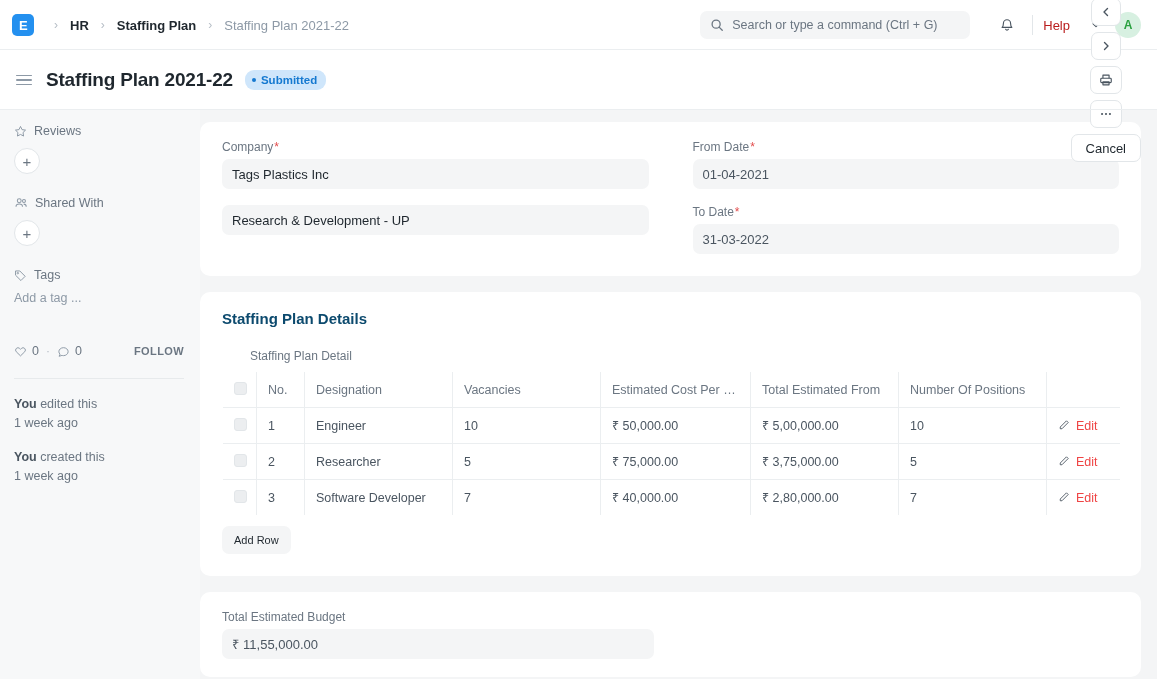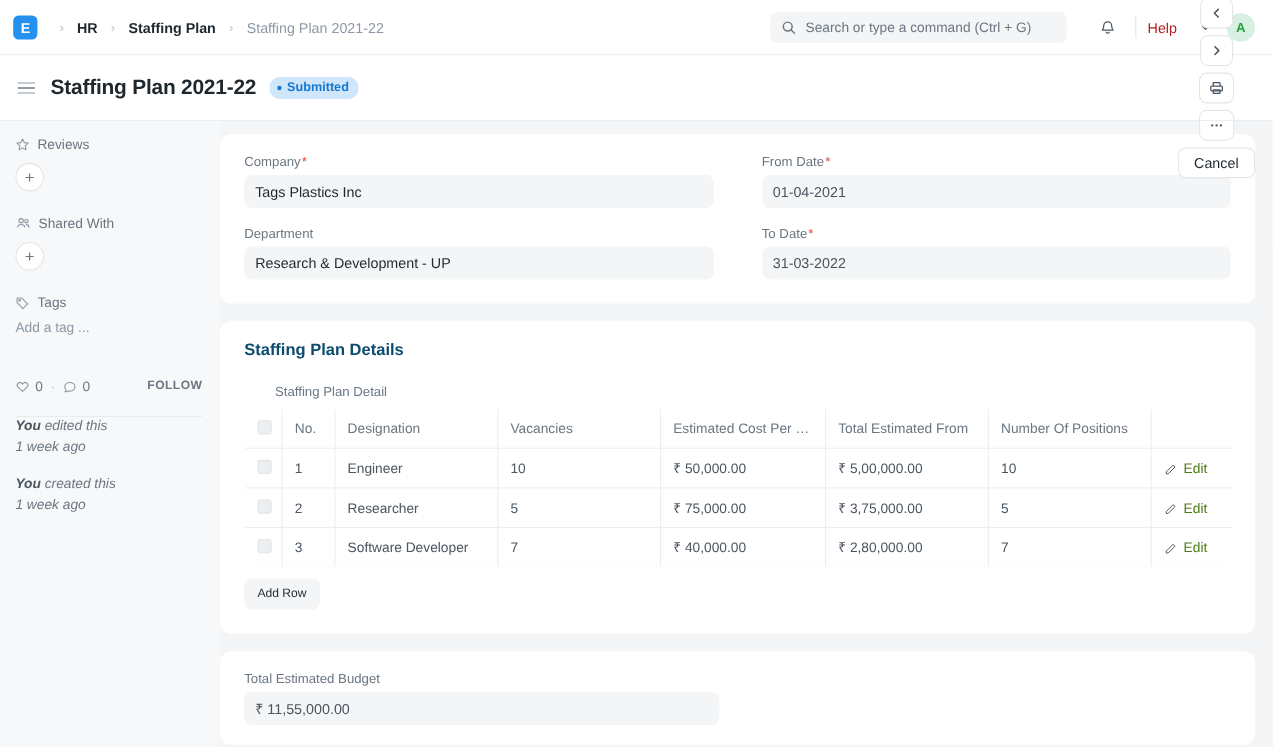--- a/index.html
+++ b/index.html
@@ -161,21 +161,21 @@
   .stat { display: flex; align-items: center; gap: 5px; font-size: 12.5px; color: #6b7682; }
   .stat-dot { color: #b6bec6; margin: 0 7px; font-size: 12px; }
   .follow {
     margin-left: auto; font-size: 11px; font-weight: 600;
     letter-spacing: .4px; color: #6b7682; cursor: pointer;
   }
   .side-divider {
     position: absolute; left: 14px; right: 16px; top: 268px;
     height: 1px; background: #e7eaec;
   }
-  .activity { position: absolute; left: 14px; right: 16px; top: 268px; font-style: italic; }
+  .activity { position: absolute; left: 14px; right: 16px; top: 285px; }
   .act { margin-bottom: 14px; font-size: 12.5px; color: #6b7682; line-height: 1.55; }
   .act b { color: #4a5560; font-weight: 600; }
 
   
   .main {
     flex: 1;
     padding: 12px 16px 0 0;
     overflow: hidden;
   }
   .card {
@@ -232,21 +232,21 @@
   .c-nop   { width: 148px; text-align: right; }
   .c-edit  { width: 74px; }
   td.c-desig { font-weight: bold; color: #1f272e; }
   td.c-vac, td.c-ecpp, td.c-tec, td.c-nop { color: #1f272e; }
   td.c-no { color: #4a5560; }
   .chk {
     width: 13px; height: 13px; border-radius: 3px;
     background: #eceef0; border: 1px solid #e2e6e9;
     display: inline-block; cursor: pointer;
   }
-  .editcell { display: flex; align-items: flex-end; gap: 6px; cursor: pointer; color: #4d7c0f; font-size: 12.5px; }
+  .editcell { display: flex; align-items: flex-start; gap: 6px; cursor: pointer; color: #ef4444; font-size: 12.5px; }
   .addrow {
     margin-top: 10px;
     background: #f4f5f6; border: none; border-radius: 7px;
     height: 28px; padding: 0 12px;
     font-family: "Liberation Sans", sans-serif;
     font-size: 11px; color: #1f272e; cursor: pointer;
   }
   svg { display: block; }
 </style>
 </head>
@@ -425,21 +425,20 @@
     <div class="card">
       <div class="grid2">
         <div class="col">
           <div class="field">
             <label class="flabel">
               <span>Company</span><span class="req">*</span>
             </label>
             <div class="fctl">Tags Plastics Inc</div>
           </div>
           <div class="field">
-            <label class="flabel">Department</label>
             <div class="fctl">Research &amp; Development - UP</div>
           </div>
         </div>
         <div class="col">
           <div class="field">
             <label class="flabel">
               <span>From Date</span><span class="req">*</span>
             </label>
             <div class="fctl muted">01-04-2021</div>
           </div>

